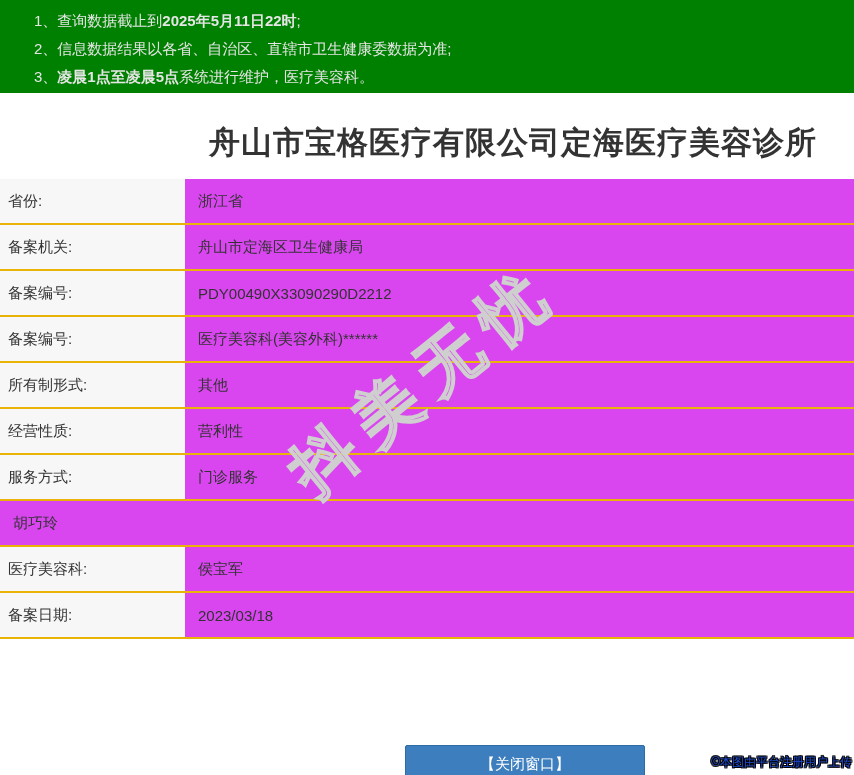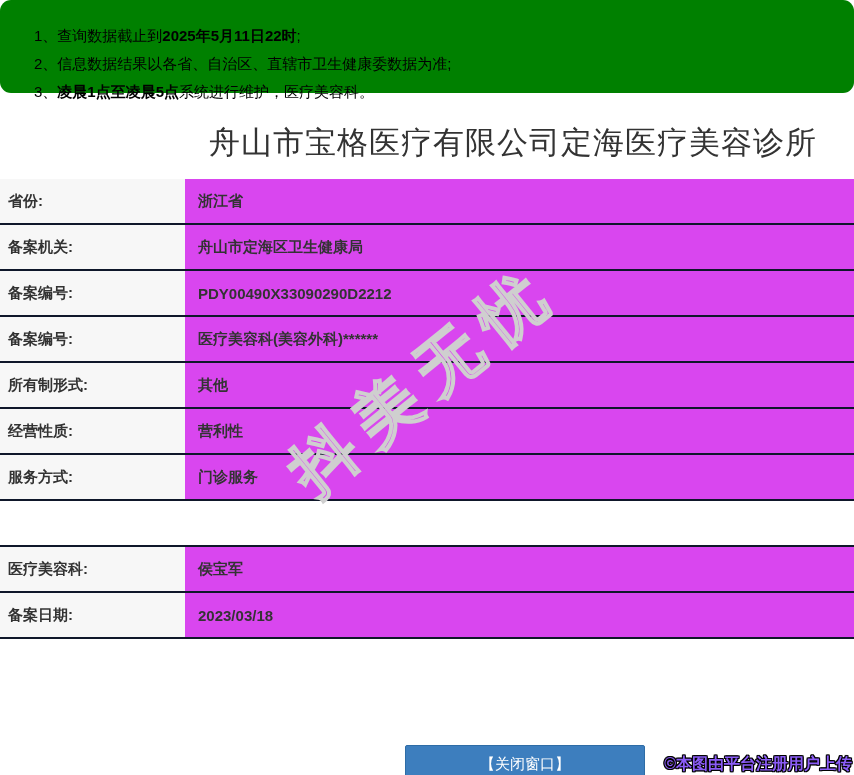--- a/index.html
+++ b/index.html
@@ -9,50 +9,48 @@
     font-family: "Liberation Sans", "DejaVu Sans", sans-serif;
     color: #333333;
   }
 
   
   .notice {
     position: absolute;
     top: 0; left: 0;
     width: 854px; height: 93px;
     background: #008000;
-    color: #000000;
+    color: #e5e5e5;
     font-size: 15px;
-    padding: 22px 0 0 34px;
-    border-radius: 11px;
+    padding: 7px 0 0 34px;
   }
   .notice-line { line-height: 28px; white-space: nowrap; }
   .notice-line b { font-weight: 700; }
 
   
   .page-title {
     position: absolute;
     left: 209px; top: 122px;
     font-size: 31px;
-    font-weight: 400;
+    font-weight: 700;
     letter-spacing: 1px;
     color: #333333;
     white-space: nowrap;
   }
 
   
   .info-table {
     position: absolute;
     top: 179px; left: 0;
     width: 854px;
   }
   .row {
     display: flex;
     height: 46px;
-    border-bottom: 2px solid #0f172a;
-    font-weight: bold;
+    border-bottom: 2px solid #eab308;
   }
   .cell { display: flex; align-items: center; font-size: 15px; color: #333333; }
   .cell.label {
     width: 185px;
     background: #f7f7f7;
     padding-left: 8px;
   }
   .cell.value {
     flex: 1;
     background: #d946ef;
@@ -90,23 +88,23 @@
     color: #ffffff;
     font-size: 15px;
     font-family: "Liberation Sans", "DejaVu Sans", sans-serif;
     cursor: pointer;
   }
 
   
   .footer-note {
     position: absolute;
     right: 2px; top: 754px;
-    font-size: 16px;
-    font-weight: 700;
-    color: #8b5cf6;
+    font-size: 12px;
+    font-weight: 400;
+    color: #1d4ed8;
     text-shadow:
       -1px -1px 0 #000, 1px -1px 0 #000,
       -1px  1px 0 #000, 1px  1px 0 #000,
        0   -1px 0 #000, 0    1px 0 #000,
       -1px  0   0 #000, 1px  0   0 #000;
     white-space: nowrap;
   }
 </style>
 </head>
 <body>
@@ -142,20 +140,21 @@
   </div>
   <div class="row">
     <div class="cell label">经营性质:</div>
     <div class="cell value">营利性</div>
   </div>
   <div class="row">
     <div class="cell label">服务方式:</div>
     <div class="cell value">门诊服务</div>
   </div>
   <div class="row">
+    <div class="cell value">胡巧玲</div>
   </div>
   <div class="row">
     <div class="cell label">医疗美容科:</div>
     <div class="cell value">侯宝军</div>
   </div>
   <div class="row">
     <div class="cell label">备案日期:</div>
     <div class="cell value">2023/03/18</div>
   </div>
 </div>

